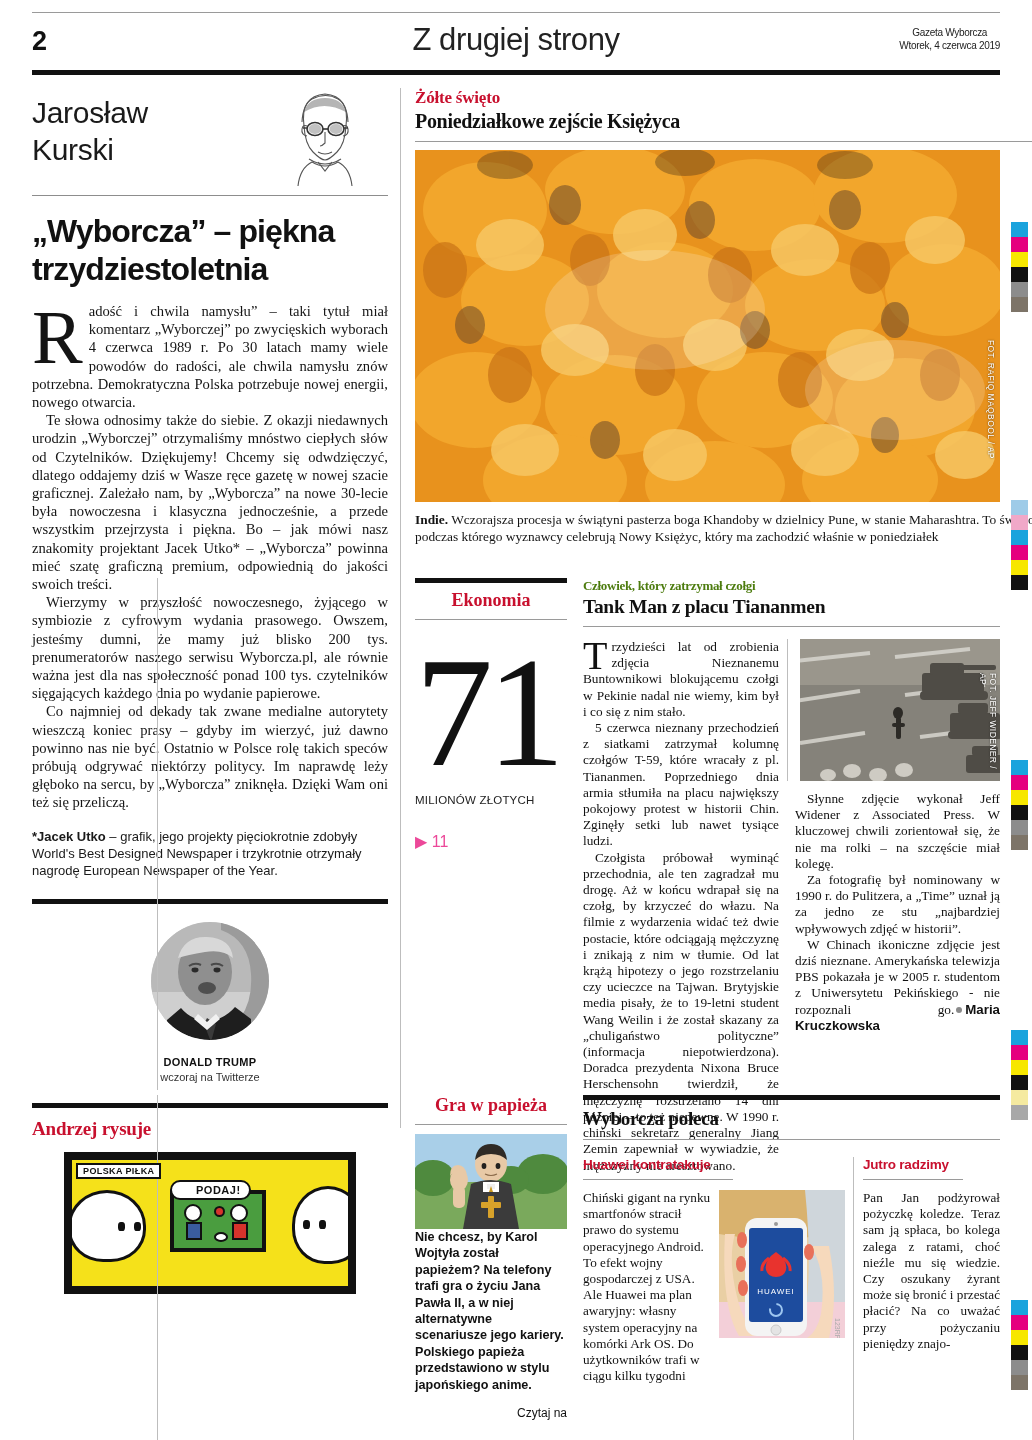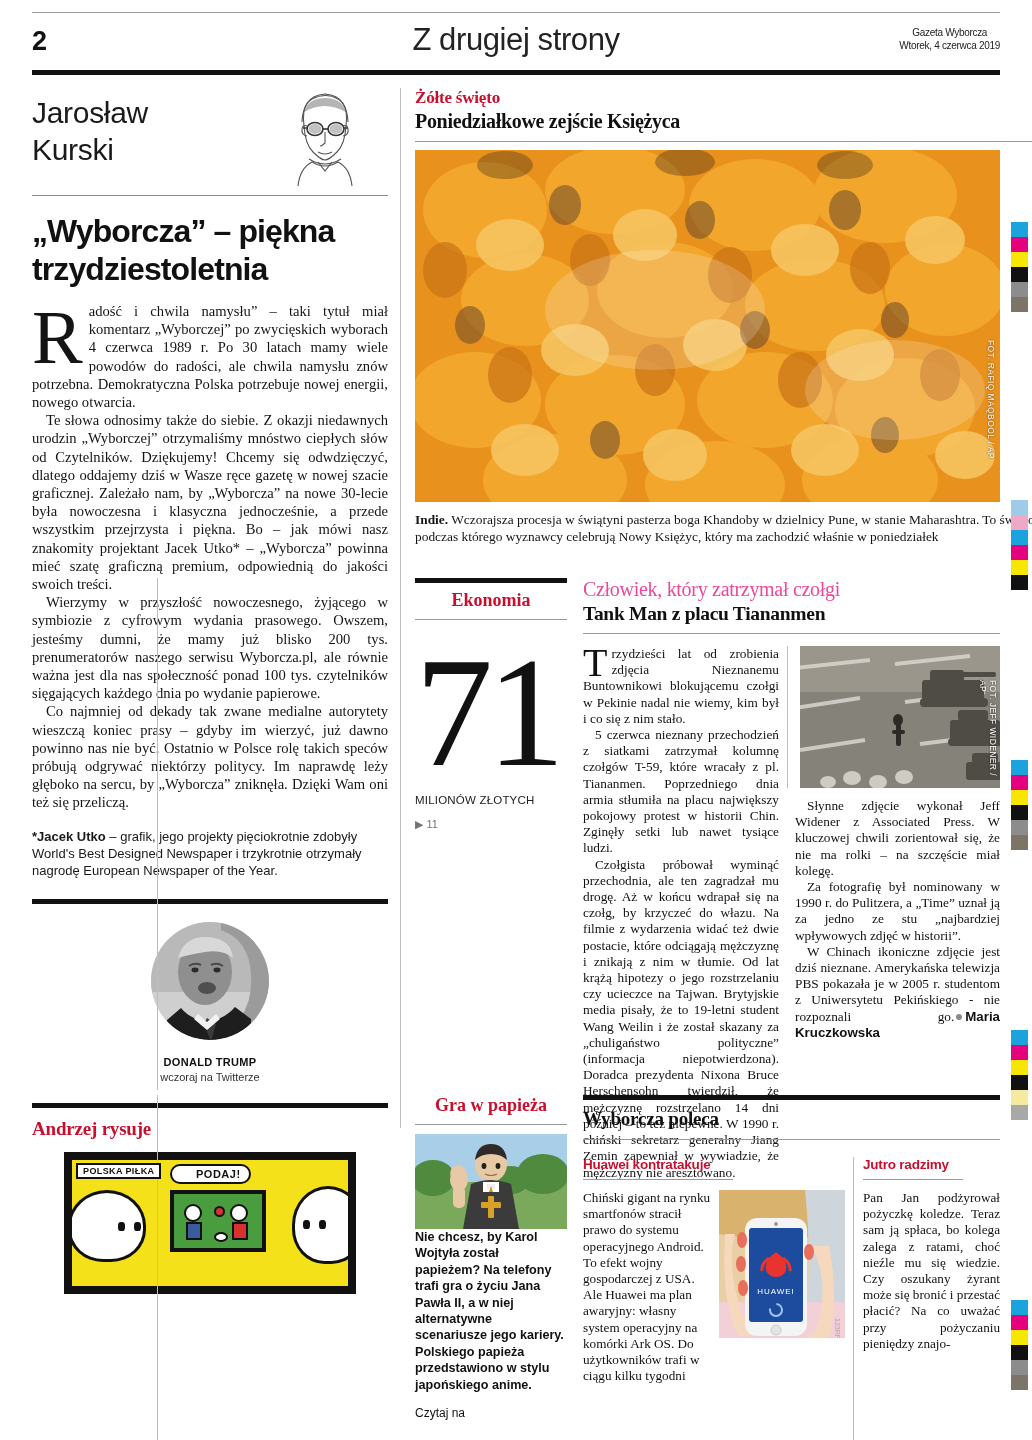--- a/index.html
+++ b/index.html
@@ -81,44 +81,44 @@
   .mid { position:absolute; left:415px; top:578px; width:585px; }
   .mid-col-a { position:absolute; left:0;   top:0; width:152px; }
   .mid-col-b { position:absolute; left:168px;top:0; width:417px; }
   .vrule-mid { position:absolute; left:157px; top:578px; width:1px; height:512px; background:#bdbdbd; }
 
   .econ-rule { height:5px; background:#111; }
   .econ-title { font-family:"Liberation Serif",serif; font-weight:700; font-size:18px; color:#c8102e; text-align:center; margin-top:7px; }
   .bignum { font-family:Liberation Serif, serif; font-size:156px; line-height:150px; text-align:left; letter-spacing:-6px; margin-top:18px; color:#111; }
   .econ-unit { font-family:"Liberation Sans",sans-serif; font-size:11.5px; letter-spacing:0.2px; margin-top:6px; color:#222; }
   .econ-body { font-family:"Liberation Sans",sans-serif; font-weight:700; font-size:12.6px; line-height:16.4px; margin-top:1px; color:#111;}
-  .econ-more { font-family:"Liberation Sans",sans-serif; font-size:11px; margin-top:12px; color:#737373;}
-
-  .tank-kicker { font-family:"Liberation Serif",serif; font-weight:400; font-size:20px; color:#ec4899; letter-spacing:-0.3px;}
+  .econ-more { font-family:"Liberation Sans",sans-serif; font-size:16px; margin-top:26px; color:#ec4899;}
+
+  .tank-kicker { font-family:"Liberation Serif",serif; font-weight:700; font-size:13px; color:#4d7c0f; letter-spacing:-0.3px;}
   .tank-head { font-family:"Liberation Serif",serif; font-weight:700; font-size:19.5px; margin-top:2px; letter-spacing:-0.3px;}
   .tank-grid { position:relative; margin-top:12px; }
   .tank-photo { position:absolute; right:0; top:0; width:200px; height:142px; background:#6f6a60; overflow:hidden;}
   .tank-c1 { width:196px; font-size:13.3px; line-height:16.2px; text-align:justify; hyphens:auto;}
   .tank-c2 { position:absolute; left:212px; top:152px; width:205px; font-size:13.3px; line-height:16.2px; text-align:justify; hyphens:auto;}
   .tank-c1 p, .tank-c2 p { text-indent:12px; }
   .tank-c1 p.first { text-indent:0; }
   .vrule-tank { position:absolute; left:204px; top:0; width:1px; height:142px; background:#bdbdbd;}
   .author-sig { font-family:"Liberation Sans",sans-serif; font-weight:700; }
   .bullet-dot { display:inline-block; width:6px; height:6px; border-radius:50%; background:#8a8a8a; margin:0 3px 1px 2px;}
 
   
   .bot { position:absolute; left:415px; top:1095px; width:585px; }
   .bot-a { position:absolute; left:0; top:0; width:152px; }
   .bot-b { position:absolute; left:168px; top:0; width:417px; }
   .vrule-bot { position:absolute; left:157px; top:1095px; width:1px; height:345px; background:#bdbdbd; }
 
   .papa-title { font-family:"Liberation Serif",serif; font-weight:700; font-size:18px; color:#c8102e; text-align:center; }
   .papa-photo { width:152px; height:95px; margin-top:9px; overflow:hidden; position:relative; background:#8fb8d8;}
   .papa-body { font-family:"Liberation Sans",sans-serif; font-weight:700; font-size:12.6px; line-height:16.4px; }
-  .papa-more { font-family:"Liberation Sans",sans-serif; font-size:12px; margin-top:13px; }
+  .papa-more { font-family:"Liberation Sans",sans-serif; font-size:12px; margin-top:13px;text-align:right; }
 
   .poleca-rule { height:5px; background:#111; }
   .poleca-title { font-family:"Liberation Serif",serif; font-weight:700; font-size:19px; margin-top:8px; letter-spacing:-0.2px;}
   .poleca-hr { height:1px; background:#9a9a9a; margin-top:9px; }
   .sub-l { position:absolute; left:0; top:62px; width:262px; }
   .sub-r { position:absolute; left:280px; top:62px; width:137px; }
   .vrule-sub { position:absolute; left:270px; top:62px; width:1px; height:283px; background:#bdbdbd; }
   .sub-kicker { font-family:"Liberation Sans",sans-serif; font-weight:700; font-size:13.5px; color:#c8102e; letter-spacing:-0.2px;}
   .sub-hr { height:1px; background:#9a9a9a; margin-top:7px; width:150px;}
   .sub-hr.w2 { width:100px; }
@@ -254,21 +254,21 @@
           <div style="position:absolute;left:56px;top:10px;width:18px;height:18px;background:#fff;border:2px solid #111;border-radius:50%;"></div>
           <div style="position:absolute;left:58px;top:28px;width:16px;height:18px;background:#d7332c;border:2px solid #111;"></div>
           <div style="position:absolute;left:40px;top:12px;width:11px;height:11px;background:#d7332c;border:2px solid #111;border-radius:50%;"></div>
           <div style="position:absolute;left:40px;top:38px;width:14px;height:10px;background:#fff;border:2px solid #111;border-radius:50%;"></div>
         </div>
 
         <div class="head" style="right:-16px;top:26px;width:72px;height:78px;"></div>
         <div class="eye" style="right:38px;top:60px;"></div>
         <div class="eye" style="right:22px;top:60px;"></div>
 
-        <div class="bubble" style="left:98px;top:4px;padding-left:24px;">PODAJ!</div>
+        <div class="bubble" style="left:98px;top:20px;padding-left:24px;">PODAJ!</div>
 
       </div>
 
     </div>
   </div>
 
   <div class="col-right">
     <div class="photo-kicker">Żółte święto</div>
     <div class="photo-head">Poniedziałkowe zejście Księżyca</div>
     <div class="rule-grey"></div>

